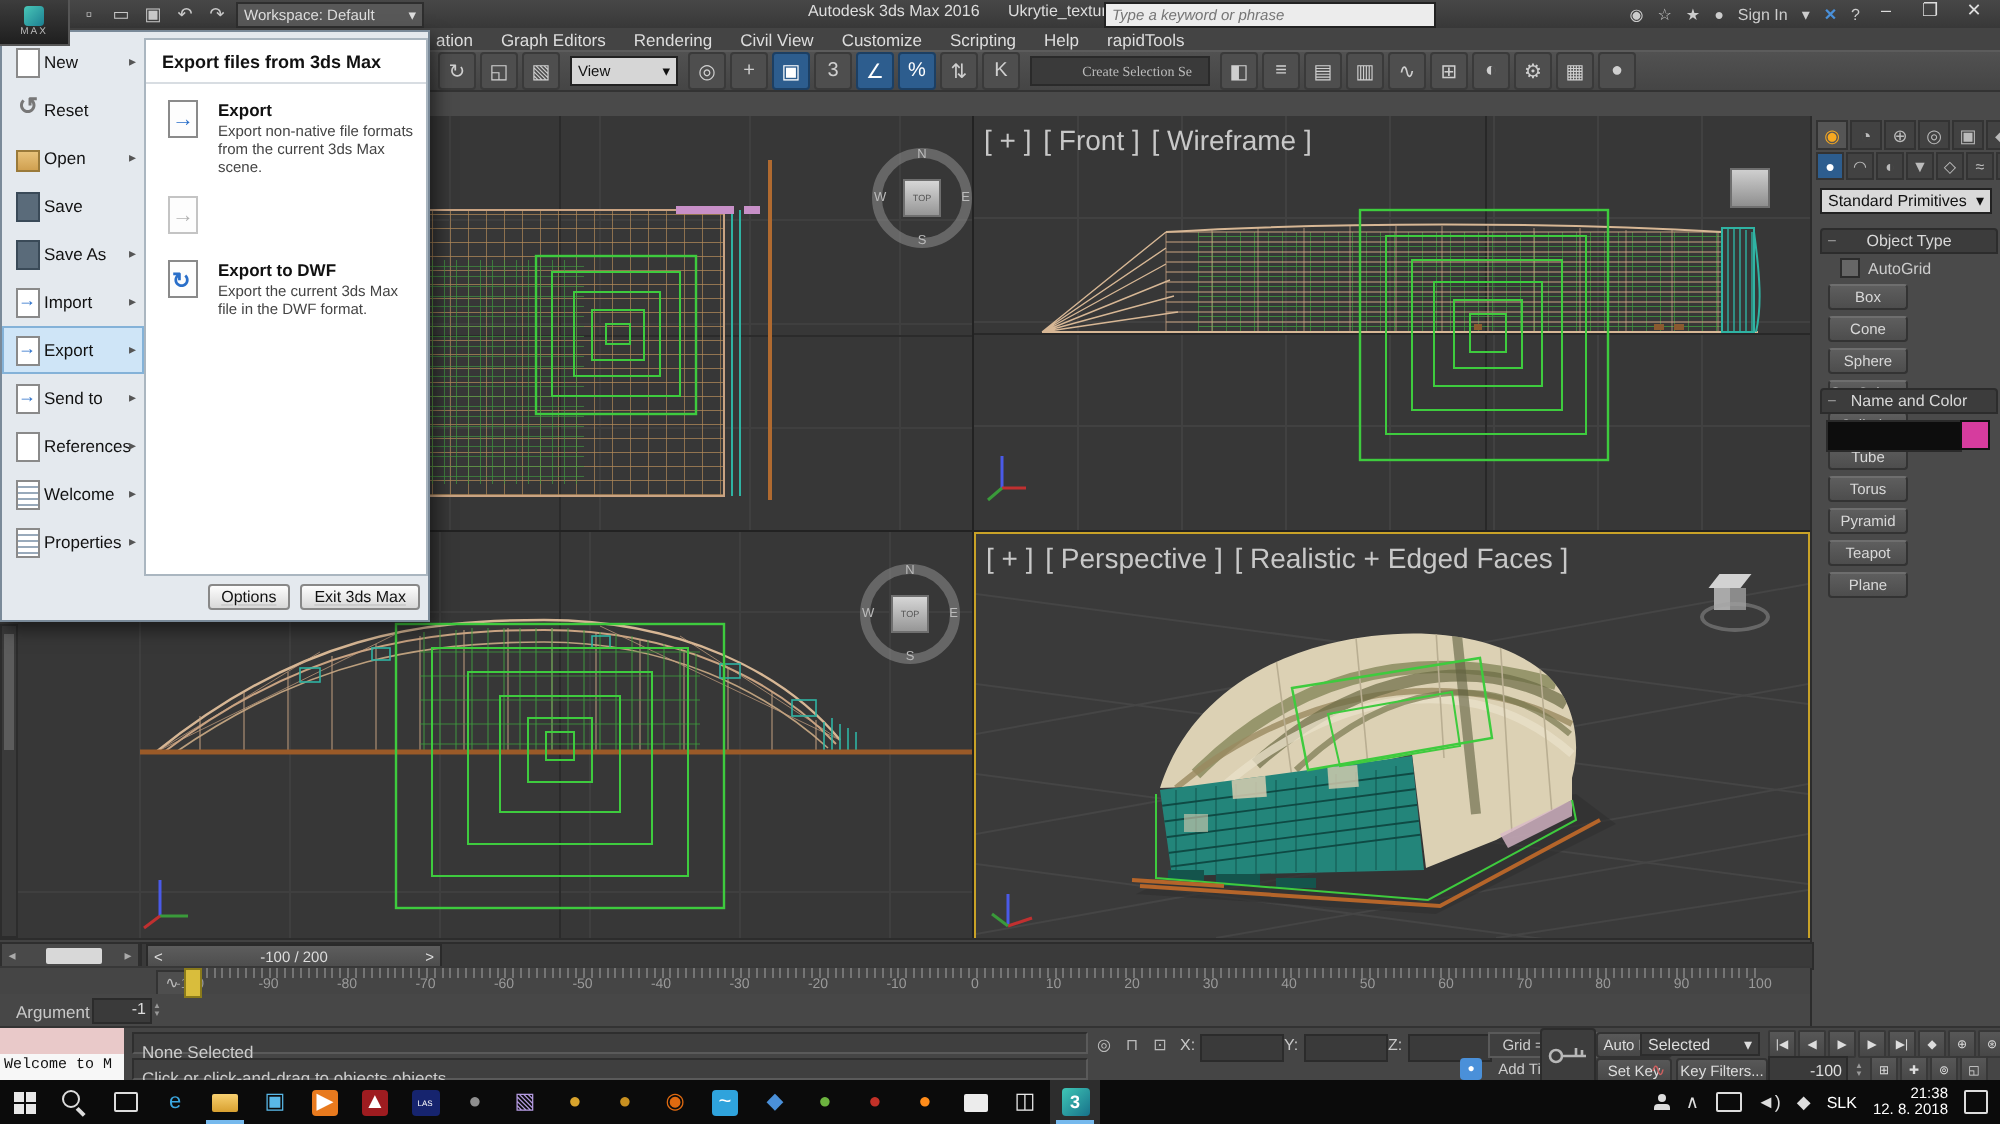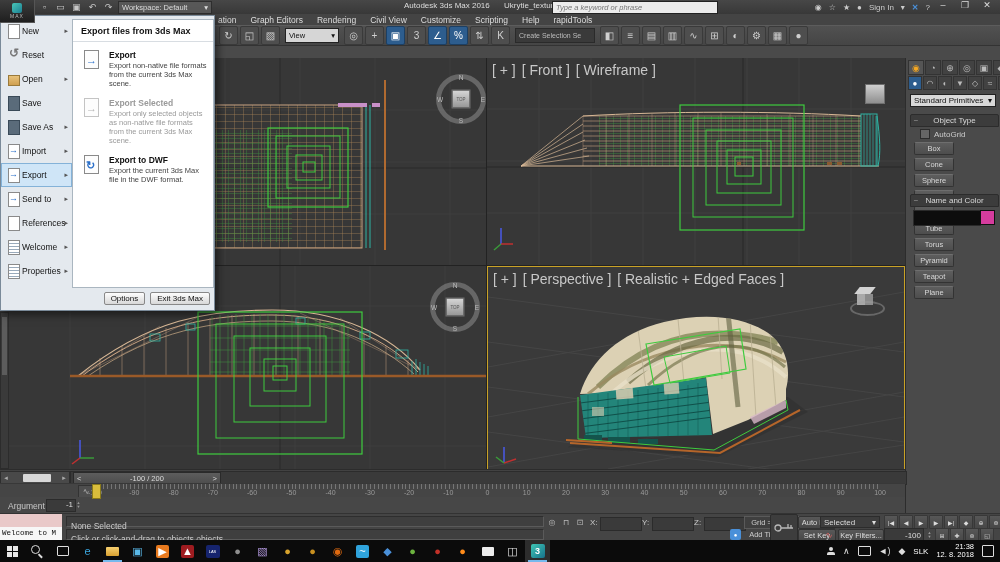--- a/index.html
+++ b/index.html
@@ -20,21 +20,21 @@
   #tb-right{position:absolute;right:70px;top:0;display:flex;gap:7px;align-items:center;height:14px;font-size:8px;color:#ccc;}
   #win-controls{position:absolute;right:2px;top:0;display:flex;height:13px;}
   #win-controls span{width:22px;text-align:center;font-size:9px;color:#ddd;cursor:pointer;}
   
   #menubar{left:0;top:14px;width:1000px;height:11px;background:#444;display:flex;align-items:center;padding-left:218px;box-sizing:border-box;}
   .mb-item{margin-right:14px;font-size:8.5px;color:#ddd;white-space:nowrap;cursor:pointer;}
   #toolbar{left:0;top:25px;width:1000px;height:21px;background:linear-gradient(#515151,#454545);border-top:1px solid #5c5c5c;border-bottom:1px solid #333;display:flex;align-items:center;padding-left:219px;box-sizing:border-box;gap:2px;}
   .tb-icon{width:17px;height:17px;display:flex;align-items:center;justify-content:center;background:#4e4e4e;border:1px solid #3a3a3a;border-radius:2px;color:#cfcfcf;font-size:10px;cursor:pointer;}
   .tb-icon.active{background:#2d5d8e;border-color:#1c3f63;color:#fff;}
   #view-dd{width:46px;height:13px;background:#d6d6d6;border:1px solid #222;color:#111;font-size:7.5px;display:flex;align-items:center;justify-content:space-between;padding:0 3px;margin:0 3px;cursor:pointer;}
-  #selset{width:72px;height:13px;background:#3a3a3a;border:1px solid #2a2a2a;color:#bbb;font-size:7px;margin:0 3px;padding:0 3px;font-family:Liberation Sans, sans-serif;}
+  #selset{width:72px;height:13px;background:#3a3a3a;border:1px solid #2a2a2a;color:#bbb;font-size:7px;margin:0 3px;padding:0 8px;font-family:Liberation Serif, serif;text-align:right;}
   #ribbonrow{left:0;top:47px;width:1000px;height:11px;background:#404040;border-bottom:1px solid #2c2c2c;display:flex;align-items:center;padding-left:218px;box-sizing:border-box;}
   #ribbon-tab{font-size:8px;color:#ddd;background:#4a4a4a;border:1px solid #2c2c2c;border-bottom:none;padding:0 5px;height:10px;cursor:pointer;}
   #ribbon-dd{margin-left:18px;color:#bbb;font-size:7px;cursor:pointer;}
   
   #vp-area{left:0;top:58px;width:905px;height:412px;background:#222;}
   .vp{position:absolute;background:#373737;overflow:hidden;}
   #vp-tl{left:0;top:0;width:486px;height:207px;}
   #vp-tr{left:487px;top:0;width:418px;height:207px;}
   #vp-bl{left:0;top:208px;width:486px;height:204px;}
   #vp-br{left:487px;top:208px;width:416px;height:202px;border:1px solid #c9a227;}
@@ -148,21 +148,21 @@
   #am-title{font-size:9px;font-weight:bold;color:#111;padding:6px 8px 5px 8px;border-bottom:1px solid #d8dde2;}
   .ex-item{display:flex;padding:8px 6px 2px 10px;cursor:pointer;}
   .ex-ico{width:20px;height:22px;position:relative;flex-shrink:0;margin-right:6px;}
   .ex-ico .pg2{position:absolute;left:1px;top:0;width:13px;height:17px;background:#fdfdfd;border:1px solid #8a8a8a;}
   .ex-ico .ar{position:absolute;left:3px;top:4px;font-size:11px;font-weight:bold;color:#2a6fc9;}
   .ex-txt{flex:1;}
   .ex-title{font-size:8.5px;font-weight:bold;color:#111;margin-bottom:1px;}
   .ex-desc{font-size:7.5px;color:#444;line-height:9px;}
   .ex-item.disabled .ex-title,.ex-item.disabled .ex-desc{color:#9a9a9a;}
   .ex-item.disabled .ex-ico{opacity:.5;filter:grayscale(1);}
-  #am-footer{position:absolute;left:71px;bottom:2px;width:142px;height:20px;display:flex;justify-content:flex-end;align-items:center;gap:5px;padding-right:4px;box-sizing:border-box;}
+  #am-footer{position:absolute;left:71px;bottom:2px;width:142px;height:20px;display:flex;justify-content:flex-end;align-items:center;gap:5px;padding-right:4px;box-sizing:border-box;text-decoration:underline;}
   .am-btn{background:linear-gradient(#fdfdfd,#d8d8d8);border:1px solid #888;border-radius:2px;font-size:8px;color:#111;padding:1px 6px;cursor:pointer;}
   
   #vscroll{left:0;top:312px;width:9px;height:157px;background:#3a3a3a;border:1px solid #2c2c2c;box-sizing:border-box;}
   #vscroll .thumb{position:absolute;left:1px;top:4px;width:5px;height:58px;background:#5c5c5c;}
 </style>
 </head>
 <body>
 
 <div id="root">
 
@@ -886,24 +886,20 @@
       <div class="ex-txt">
         <div class="ex-title">Export</div>
         <div class="ex-desc">Export non-native file formats from the current 3ds Max scene.</div>
       </div>
     </div>
           <div class="ex-item disabled">
       <span class="ex-ico">
               <span class="pg2"></span>
               <span class="ar">→</span>
             </span>
-      <div class="ex-txt">
-        <div class="ex-title">Export Selected</div>
-        <div class="ex-desc">Export only selected objects as non-native file formats from the current 3ds Max scene.</div>
-      </div>
     </div>
           <div class="ex-item">
       <span class="ex-ico">
               <span class="pg2"></span>
               <span class="ar">↻</span>
             </span>
       <div class="ex-txt">
         <div class="ex-title">Export to DWF</div>
         <div class="ex-desc">Export the current 3ds Max file in the DWF format.</div>
       </div>

